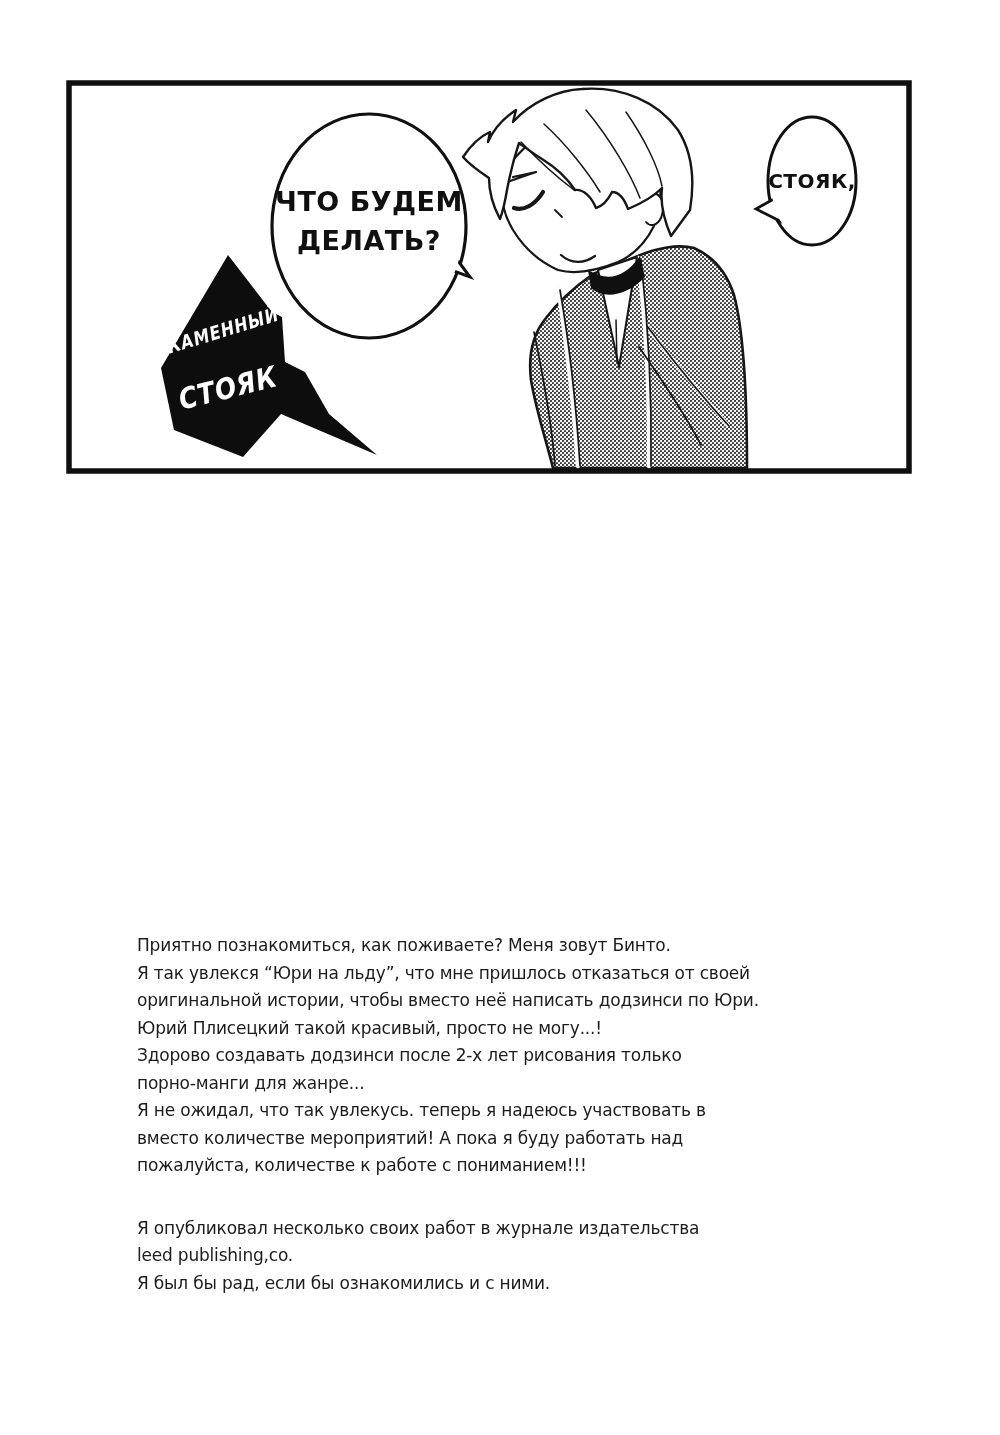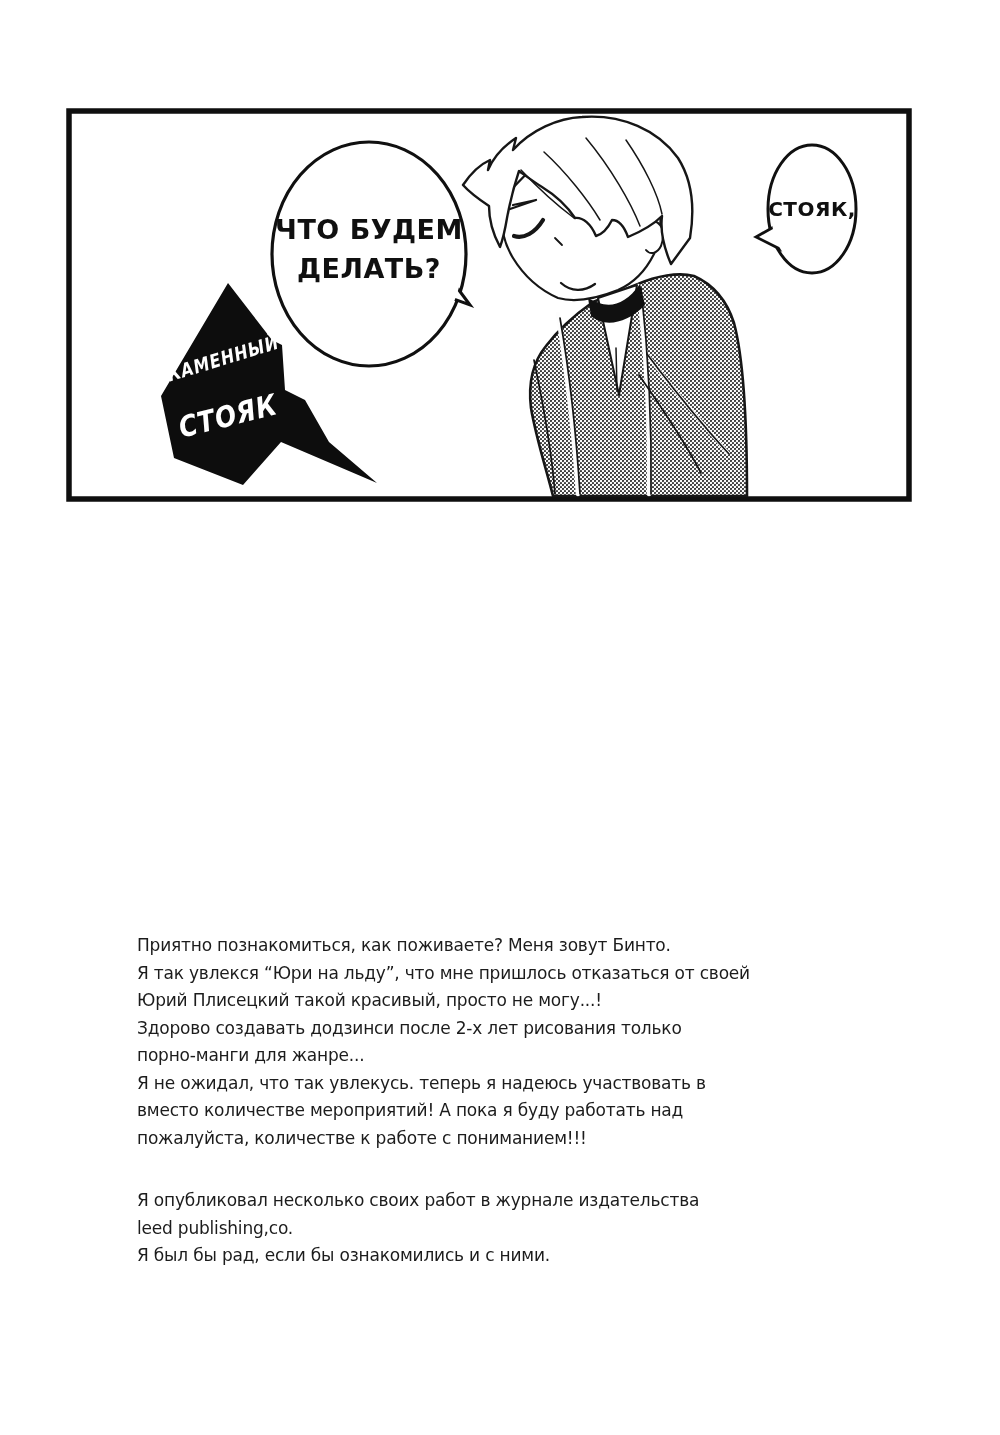--- a/index.html
+++ b/index.html
@@ -16,21 +16,21 @@
   }
   .page {
     position: absolute;
     inset: 0;
     background: #ffffff;
   }
   
   .panel {
     position: absolute;
     left: 66px;
-    top: 108px;
+    top: 80px;
     width: 781px;
     height: 394px;
   }
   .panel svg.art {
     position: absolute;
     left: 0;
     top: 0;
   }
   .bubble-text {
     position: absolute;
@@ -205,20 +205,21 @@
     <div class="bubble-text right">СТОЯК,</div>
 
     <div class="shout-line one">КАМЕННЫЙ</div>
     <div class="shout-line two">СТОЯК</div>
   </div>
 
   <div class="afterword">
     <div class="para first">
       <div class="line">Приятно познакомиться, как поживаете? Меня зовут Бинто.</div>
       <div class="line">Я так увлекся “Юри на льду”, что мне пришлось отказаться от своей</div>
+      <div class="line">оригинальной истории, чтобы вместо неё написать додзинси по Юри.</div>
       <div class="line">Юрий Плисецкий такой красивый, просто не могу...!</div>
       <div class="line">Здорово создавать додзинси после 2-х лет рисования только</div>
       <div class="line">порно-манги для жанре...</div>
       <div class="line">Я не ожидал, что так увлекусь. теперь я надеюсь участвовать в</div>
       <div class="line">вместо количестве мероприятий! А пока я буду работать над</div>
       <div class="line">пожалуйста, количестве к работе с пониманием!!!</div>
     </div>
     <div class="para second">
       <div class="line">Я опубликовал несколько своих работ в журнале издательства</div>
       <div class="line">leed publishing,co.</div>

